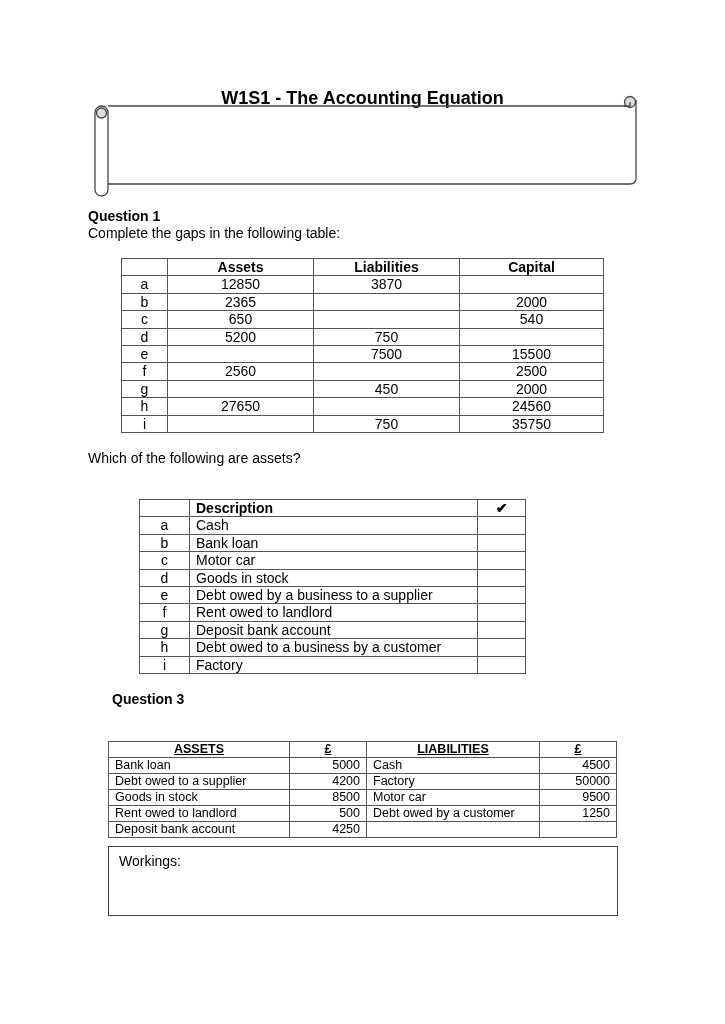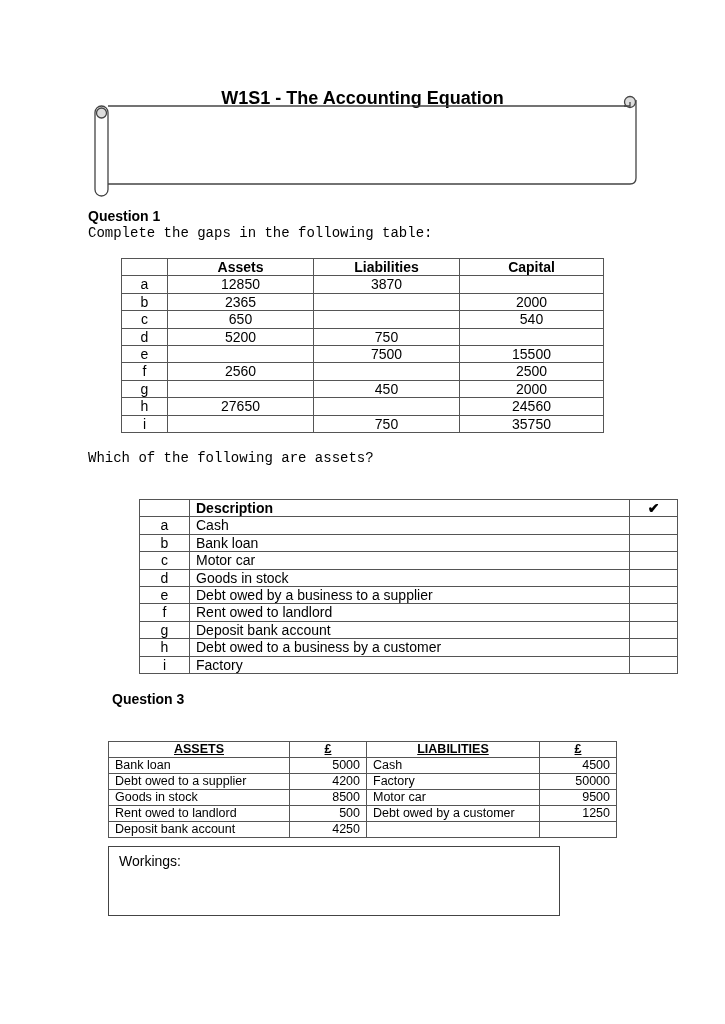--- a/index.html
+++ b/index.html
@@ -2,38 +2,38 @@
 <html><head>
 <meta charset="utf-8">
 <style>
   html, body { margin: 0; padding: 0; background: #ffffff; }
   body { width: 725px; height: 1024px; position: relative; overflow: hidden;
          font-family: "Liberation Sans", sans-serif; color: #000; }
   .abs { position: absolute; }
   .title { left: 0; width: 725px; top: 88px; text-align: center; font-weight: bold; font-size: 18px; }
   .scroll { left: 90px; top: 92px; width: 560px; height: 110px; }
   .q-head { font-weight: bold; font-size: 14px; line-height: 17px; }
-  .q-text { font-size: 14px; line-height: 17px; font-family: Liberation Mono, monospace; }
+  .q-text { font-size: 14px; line-height: 17px; }
   table { border-collapse: collapse; position: absolute; }
   td, th { border: 1px solid #555; padding: 0; font-size: 14px; line-height: 16.4px; }
   #t1 { left: 121px; top: 258px; width: 483px; }
   #t1 td { text-align: center; height: 16.4px; }
   #t1 th { text-align: center; font-weight: bold; height: 16.4px; }
-  #t2 { left: 139px; top: 499px; width: 539px; }
+  #t2 { left: 139px; top: 499px; width: 387px; }
   #t2 td, #t2 th { height: 16.4px; }
   #t2 .lbl { text-align: center; width: 49px; }
   #t2 .desc { text-align: left; padding-left: 6px; }
   #t2 th.desc { font-weight: bold; }
   #t2 .chk { width: 47px; text-align: center; }
   #t3 { left: 108px; top: 741px; width: 509px; }
   #t3 td, #t3 th { font-size: 12.5px; line-height: 15px; height: 15px; }
   #t3 th { font-weight: bold; text-decoration: underline; text-align: center; }
   #t3 .name { text-align: left; padding-left: 6px; }
   #t3 .amt { text-align: right; padding-right: 6px; }
-  .workings { left: 108px; top: 846px; width: 452px; height: 70px; border: 1px solid #444; box-sizing: border-box; }
+  .workings { left: 108px; top: 846px; width: 510px; height: 70px; border: 1px solid #444; box-sizing: border-box; }
   .workings span { position: absolute; left: 10px; top: 6px; font-size: 14px; }
 </style>
 </head>
 <body>
 
 <div class="abs title">W1S1 - The Accounting Equation</div>
 
 <svg class="abs scroll" viewBox="0 0 560 110" width="560" height="110">
   <g fill="none" stroke="#444" stroke-width="1.3">
     <path d="M18 14 L540 14"></path>

